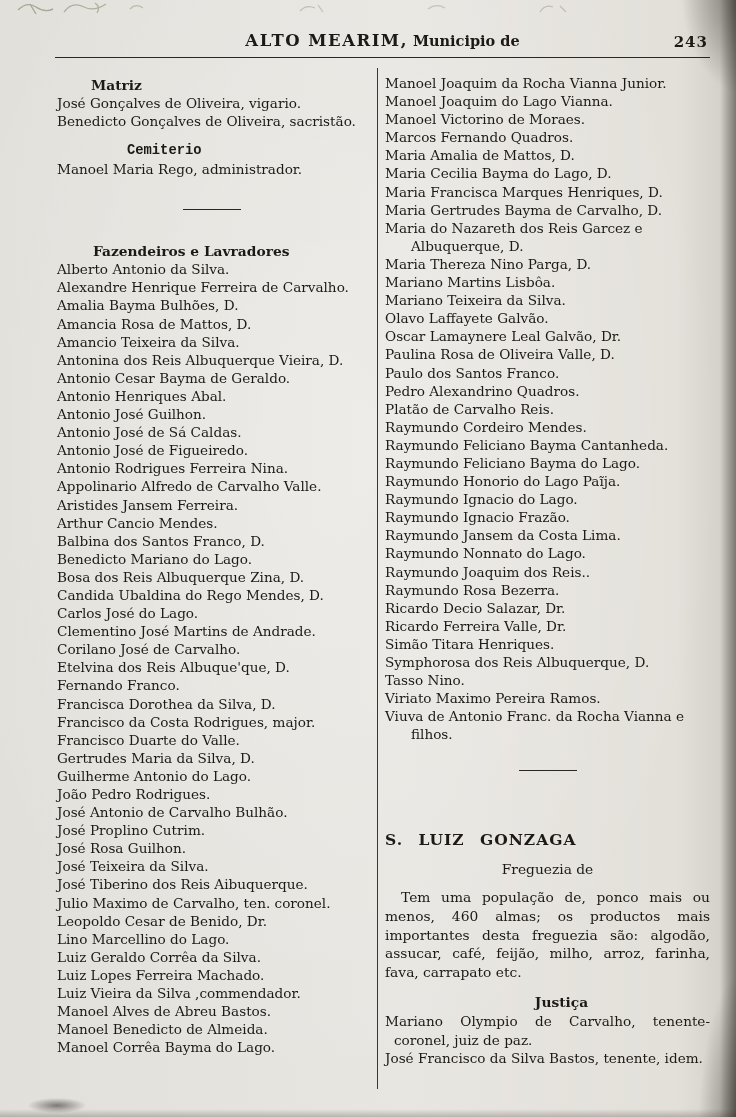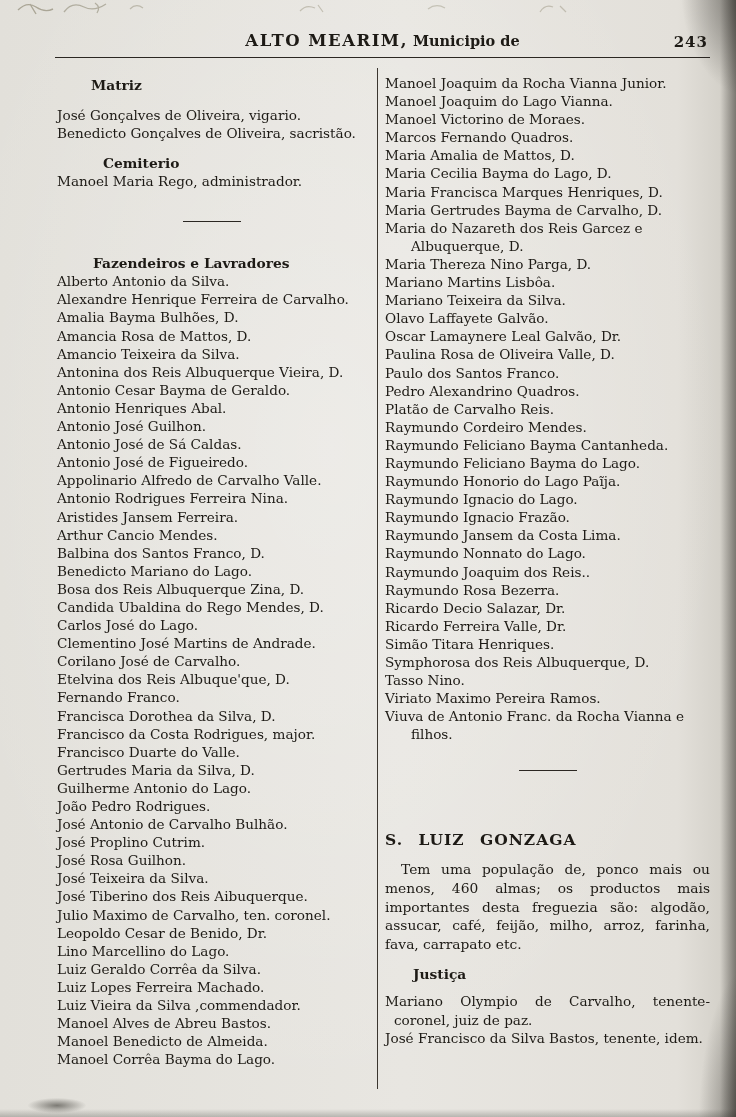--- a/index.html
+++ b/index.html
@@ -33,24 +33,24 @@
   .col-divider { width:1px; background:#3b362f; margin:2px 0 14px 0; }
   .col-right { flex:1; padding:8px 2px 0 7px; }
 
   .entry {
     font-size:13.6px; line-height:18.1px;
     padding-left:26px; text-indent:-26px;
   }
   .justice-entry { text-align:justify; padding-left:9px; text-indent:-9px; }
 
   .section-heading { font-size:13.8px; font-weight:bold; line-height:18px; }
-  .h-matriz      { margin:0 0 12px 34px; }
-  .h-cemiterio   { margin:12px 0 0 46px; }
+  .h-matriz      { margin:0 0 0 34px; }
+  .h-cemiterio   { margin:12px 0 0 70px;font-family:Liberation Mono, monospace; }
   .h-fazendeiros { margin:0 0 0 36px; }
-  .h-justica     { margin:12px 0 9px 28px; }
+  .h-justica     { margin:12px 0 1px 28px;text-align:center; }
 
   .short-divider {
     border:none; border-top:1.8px solid #2b2722;
     width:58px; margin:31px auto 32px auto;
   }
   .short-divider.right-col { margin:27px auto 58px auto; }
 
   .major-heading {
     text-align:left; font-size:15.5px; font-weight:bold;
     letter-spacing:1px; word-spacing:9px; line-height:22px;
@@ -131,22 +131,22 @@
           <div class="entry">Alexandre Henrique Ferreira de Carvalho.</div>
           <div class="entry">Amalia Bayma Bulhões, D.</div>
           <div class="entry">Amancia Rosa de Mattos, D.</div>
           <div class="entry">Amancio Teixeira da Silva.</div>
           <div class="entry">Antonina dos Reis Albuquerque Vieira, D.</div>
           <div class="entry">Antonio Cesar Bayma de Geraldo.</div>
           <div class="entry">Antonio Henriques Abal.</div>
           <div class="entry">Antonio José Guilhon.</div>
           <div class="entry">Antonio José de Sá Caldas.</div>
           <div class="entry">Antonio José de Figueiredo.</div>
+          <div class="entry">Antonio Rodrigues Ferreira Nina.</div>
           <div class="entry">Appolinario Alfredo de Carvalho Valle.</div>
-          <div class="entry">Antonio Rodrigues Ferreira Nina.</div>
           <div class="entry">Aristides Jansem Ferreira.</div>
           <div class="entry">Arthur Cancio Mendes.</div>
           <div class="entry">Balbina dos Santos Franco, D.</div>
           <div class="entry">Benedicto Mariano do Lago.</div>
           <div class="entry">Bosa dos Reis Albuquerque Zina, D.</div>
           <div class="entry">Candida Ubaldina do Rego Mendes, D.</div>
           <div class="entry">Carlos José do Lago.</div>
           <div class="entry">Clementino José Martins de Andrade.</div>
           <div class="entry">Corilano José de Carvalho.</div>
           <div class="entry">Etelvina dos Reis Albuque'que, D.</div>
@@ -211,20 +211,21 @@
           <div class="entry">Simão Titara Henriques.</div>
           <div class="entry">Symphorosa dos Reis Albuquerque, D.</div>
           <div class="entry">Tasso Nino.</div>
           <div class="entry">Viriato Maximo Pereira Ramos.</div>
           <div class="entry">Viuva de Antonio Franc. da Rocha Vianna e filhos.</div>
         </div>
 
       <hr class="short-divider right-col">
 
       <h2 class="major-heading">S. LUIZ GONZAGA</h2>
+      <div class="sub-heading">Freguezia de</div>
       <p class="paragraph">Tem uma população de, ponco mais ou menos, 460 almas; os productos mais importantes desta freguezia são: algodão, assucar, café, feijão, milho, arroz, farinha, fava, carrapato etc.</p>
 
       <h3 class="section-heading h-justica">Justiça</h3>
       <div>
           <div class="entry justice-entry">Mariano Olympio de Carvalho, tenente-coronel, juiz de paz.</div>
           <div class="entry justice-entry">José Francisco da Silva Bastos, tenente, idem.</div>
         </div>
     </section>
 
   </main>

